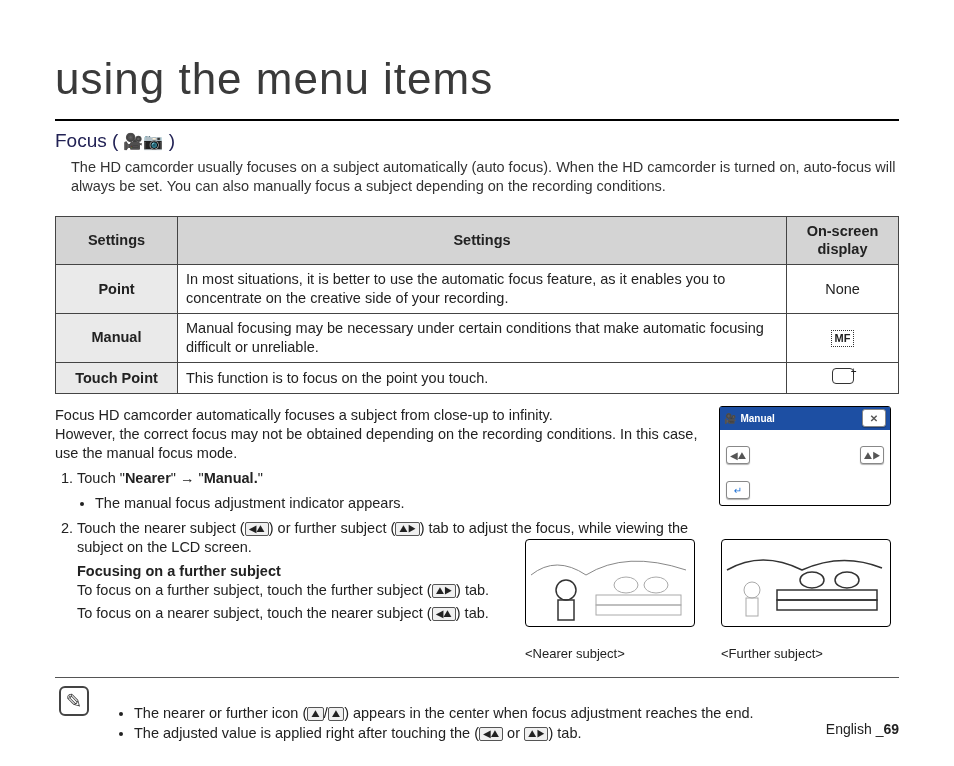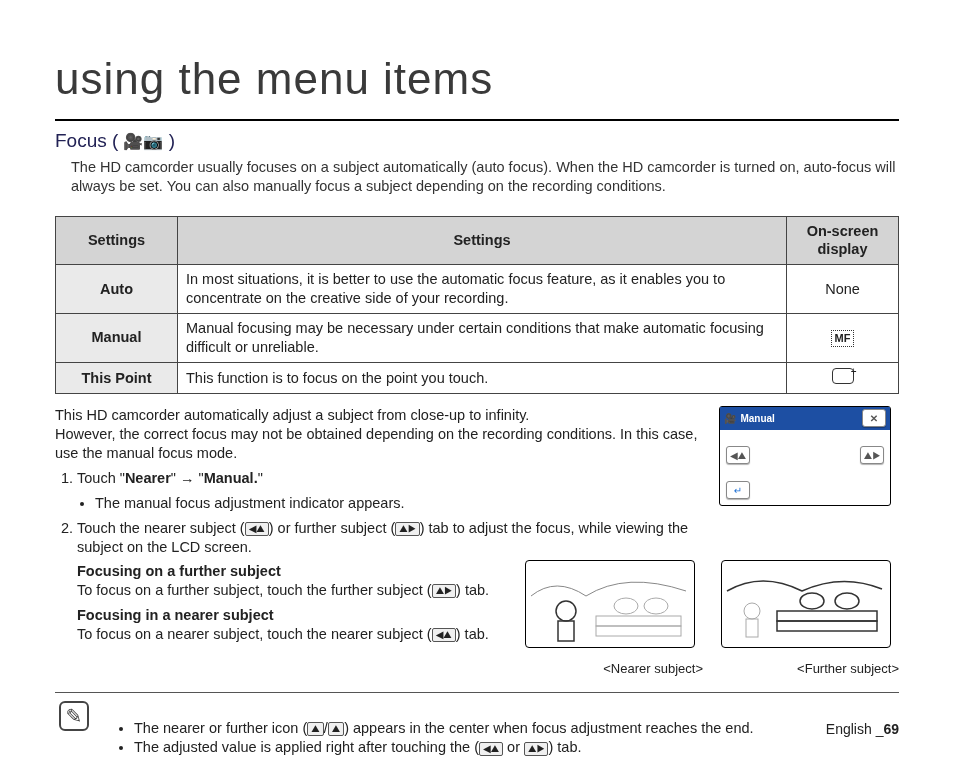--- a/index.html
+++ b/index.html
@@ -137,21 +137,21 @@
   .scene-row { display: flex; gap: 18px; margin-top: 6px; }
   .scene-box {
     border: 1.5px solid #000;
     border-radius: 4px;
     width: 168px;
     height: 86px;
     background: #fff;
     position: relative;
     overflow: hidden;
   }
-  .scene-cap { text-align: right; font-size: 13px; margin-top: 13px; }
+  .scene-cap { text-align: left; font-size: 13px; margin-top: 19px; }
   .note-row {
     display: flex;
     gap: 10px;
     border-top: 1px solid #555;
     border-bottom: 1px solid #555;
     padding: 8px 4px;
     margin-top: 14px;
     align-items: flex-start;
   }
   .note-icon {
@@ -193,64 +193,63 @@
   <p class="intro">The HD camcorder usually focuses on a subject automatically (auto focus). When the HD camcorder is turned on, auto-focus will always be set. You can also manually focus a subject depending on the recording conditions.</p>
 
   <table class="settings">
     <tbody>
         <tr>
       <th>Settings</th>
       <th>Settings</th>
       <th>On-screen display</th>
     </tr>
     <tr>
-      <td class="label">Auto</td>
+      <td class="label">Point</td>
       <td>In most situations, it is better to use the automatic focus feature, as it enables you to concentrate on the creative side of your recording.</td>
       <td class="osd">None</td>
     </tr>
     <tr>
       <td class="label">Manual</td>
       <td>Manual focusing may be necessary under certain conditions that make automatic focusing difficult or unreliable.</td>
       <td class="osd">
         <span style="display:inline-block;border:1px dotted #333;padding:0 3px;font-size:11px;font-weight:bold">MF</span>
       </td>
     </tr>
     <tr>
-      <td class="label">This Point</td>
+      <td class="label">Touch Point</td>
       <td>This function is to focus on the point you touch.</td>
       <td class="osd">
         <span style="display:inline-block;border:1.5px solid #333;border-radius:4px;width:20px;height:14px;position:relative">
           <span style="position:absolute;right:-4px;top:-4px;font-size:10px">+</span>
         </span>
       </td>
     </tr>
   </tbody>
     </table>
 
   <div class="body-row">
     <div class="body-left">
-      <div>This HD camcorder automatically adjust a subject from close-up to infinity.</div>
+      <div>Focus HD camcorder automatically focuses a subject from close-up to infinity.</div>
       <div>However, the correct focus may not be obtained depending on the recording conditions. In this case, use the manual focus mode.</div>
 
       <ol class="steps">
         <li>
           <span>Touch "</span><b>Nearer</b><span>" → "</span><b>Manual.</b><span>"</span>
           <ul>
             <li>The manual focus adjustment indicator appears.</li>
           </ul>
         </li>
         <li>
           <span>Touch the nearer subject (</span><span class="tab-icon">◀⛰</span><span>) or further subject (</span><span class="tab-icon">⛰▶</span><span>) tab to adjust the focus, while viewing the subject on the LCD screen.</span>
 
           <div class="inner-sub">
             <div class="subt">Focusing on a further subject</div>
             <div class="txt">
               <span>To focus on a further subject, touch the further subject (</span><span class="tab-icon">⛰▶</span><span>) tab.</span>
             </div>
-            <div class="subt">Focusing in a nearer subject</div>
             <div class="txt">
               <span>To focus on a nearer subject, touch the nearer subject (</span><span class="tab-icon">◀⛰</span><span>) tab.</span>
             </div>
           </div>
         </li>
       </ol>
     </div>
 
     <div class="body-right">
       <div class="lcd-box">

